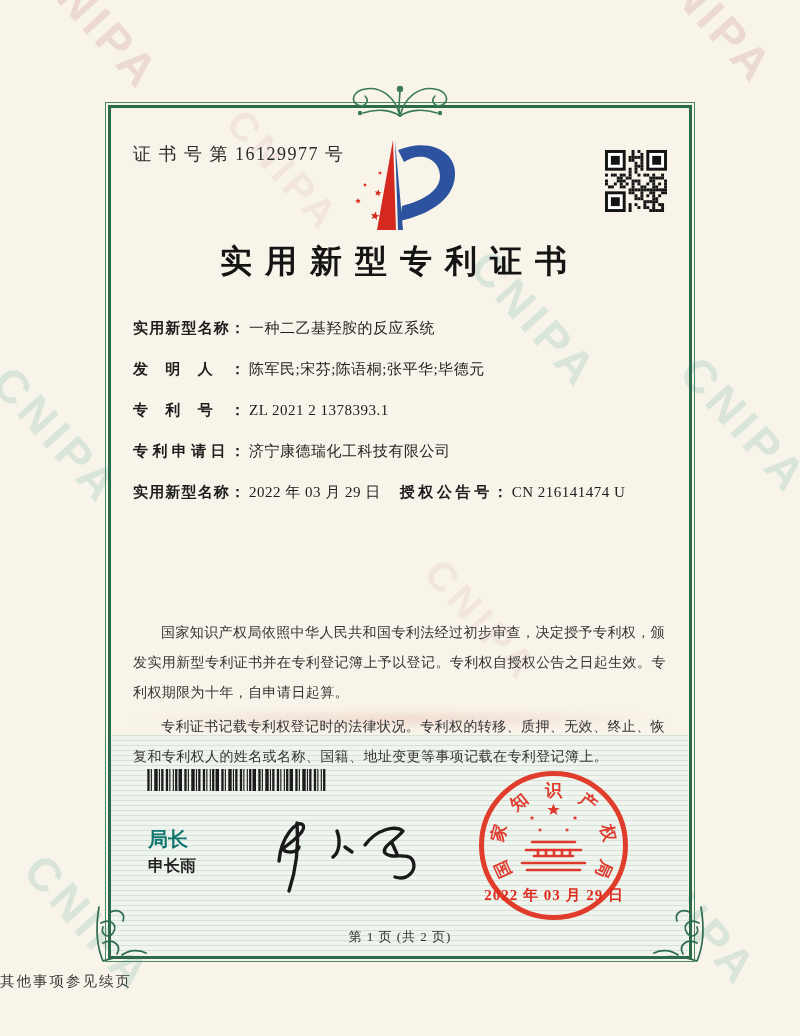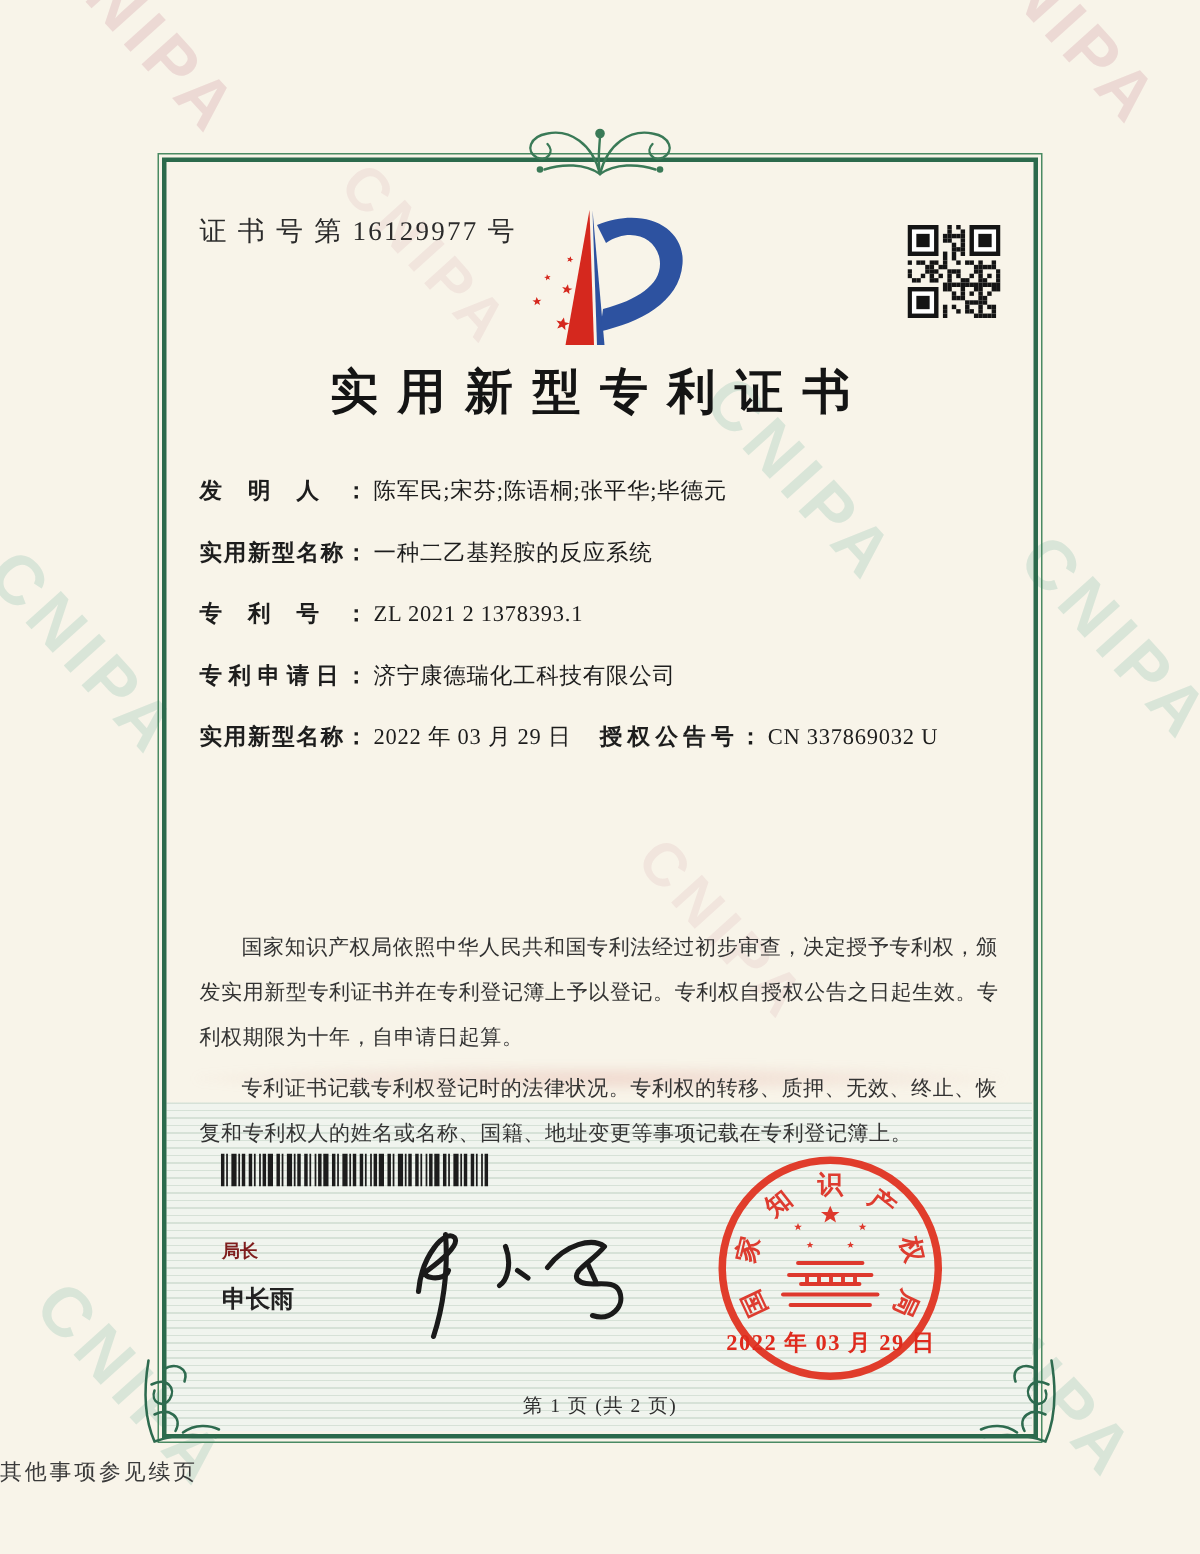--- a/index.html
+++ b/index.html
@@ -31,22 +31,22 @@
   .f-row{margin-bottom:17px;display:flex;flex-wrap:wrap;}
   .f-label{display:inline-block;width:112px;text-align:justify;text-align-last:justify;flex:0 0 112px;font-weight:600;}
   .f-value{flex:1;letter-spacing:.5px;padding-left:4px;}
   .f-label2{display:inline-block;width:108px;text-align:justify;text-align-last:justify;margin-left:19px;font-weight:600;}
   .f-value2{letter-spacing:.5px;padding-left:4px;}
   
   .paras{position:absolute;left:133px;top:618px;width:537px;z-index:3;font-size:14px;line-height:30px;color:#333;}
   .paras p{margin:0 0 4px 0;text-indent:2em;letter-spacing:.4px;}
   
   .barcode{position:absolute;left:145px;top:769px;width:185px;height:22px;z-index:3;}
-  .sig-title{position:absolute;left:148px;top:826px;font-size:12px;font-weight:600;z-index:3;
-             font-family:"Liberation Sans","DejaVu Sans",sans-serif;color:#7f1d1d;}
+  .sig-title{position:absolute;left:148px;top:826px;font-size:20px;font-weight:600;z-index:3;
+             font-family:"Liberation Sans","DejaVu Sans",sans-serif;color:#0f766e;}
   .sig-name{position:absolute;left:148px;top:856px;font-size:16px;font-weight:600;z-index:3;
              font-family:"Liberation Sans","DejaVu Sans",sans-serif;color:#222;}
   .sig-svg{position:absolute;left:245px;top:803px;width:190px;height:92px;z-index:3;}
   .seal{position:absolute;left:476px;top:768px;width:155px;height:155px;z-index:4;opacity:.93;}
   .seal-chars{position:absolute;left:0;top:0;width:155px;height:155px;}
   .seal-chars span{font-size:17px;font-weight:700;color:#dd2f22;font-family:"Liberation Serif","DejaVu Serif",serif;}
   .seal-date{position:absolute;left:468px;top:886px;width:172px;text-align:center;color:#df2a1d;font-size:15px;
              font-weight:700;letter-spacing:1px;z-index:5;}
   .page-num{position:absolute;left:105px;top:928px;width:590px;text-align:center;font-size:13px;color:#2e2e2e;
             letter-spacing:1px;z-index:3;}
@@ -259,40 +259,40 @@
     <use href="#st" transform="translate(35,53) scale(0.22) rotate(-10)"></use>
     <use href="#st" transform="translate(48,61) scale(0.35) rotate(10)"></use>
     <use href="#st" transform="translate(28,69) scale(0.30) rotate(-5)"></use>
     <use href="#st" transform="translate(45,84) scale(0.45) rotate(12)"></use>
   </svg>
 
   <div class="title">实用新型专利证书</div>
 
   <div class="fields">
     <div class="f-row">
+      <span class="f-label">实用新型名称：</span>
+      <span class="f-value">一种二乙基羟胺的反应系统</span>
+    </div>
+    <div class="f-row">
       <span class="f-label">发明人：</span>
       <span class="f-value">陈军民;宋芬;陈语桐;张平华;毕德元</span>
-    </div>
-    <div class="f-row">
-      <span class="f-label">实用新型名称：</span>
-      <span class="f-value">一种二乙基羟胺的反应系统</span>
     </div>
     <div class="f-row">
       <span class="f-label">专利号：</span>
       <span class="f-value">ZL 2021 2 1378393.1</span>
     </div>
     <div class="f-row">
       <span class="f-label">专利申请日：</span>
       <span class="f-value">济宁康德瑞化工科技有限公司</span>
     </div>
     <div class="f-row">
       <span class="f-label">实用新型名称：</span>
       <span class="f-value" style="flex:0 0 auto;">2022 年 03 月 29 日</span>
       <span class="f-label2">授权公告号：</span>
-      <span class="f-value2">CN 337869032 U</span>
+      <span class="f-value2">CN 216141474 U</span>
     </div>
   </div>
 
   <div class="paras">
     <p>国家知识产权局依照中华人民共和国专利法经过初步审查，决定授予专利权，颁发实用新型专利证书并在专利登记簿上予以登记。专利权自授权公告之日起生效。专利权期限为十年，自申请日起算。</p>
     <p>专利证书记载专利权登记时的法律状况。专利权的转移、质押、无效、终止、恢复和专利权人的姓名或名称、国籍、地址变更等事项记载在专利登记簿上。</p>
   </div>
 
   <svg id="barcode" class="barcode" viewBox="0 0 160 22" preserveAspectRatio="none">
       <rect x="2" y="0" width="2" height="22" fill="#1c1c1c"></rect>

